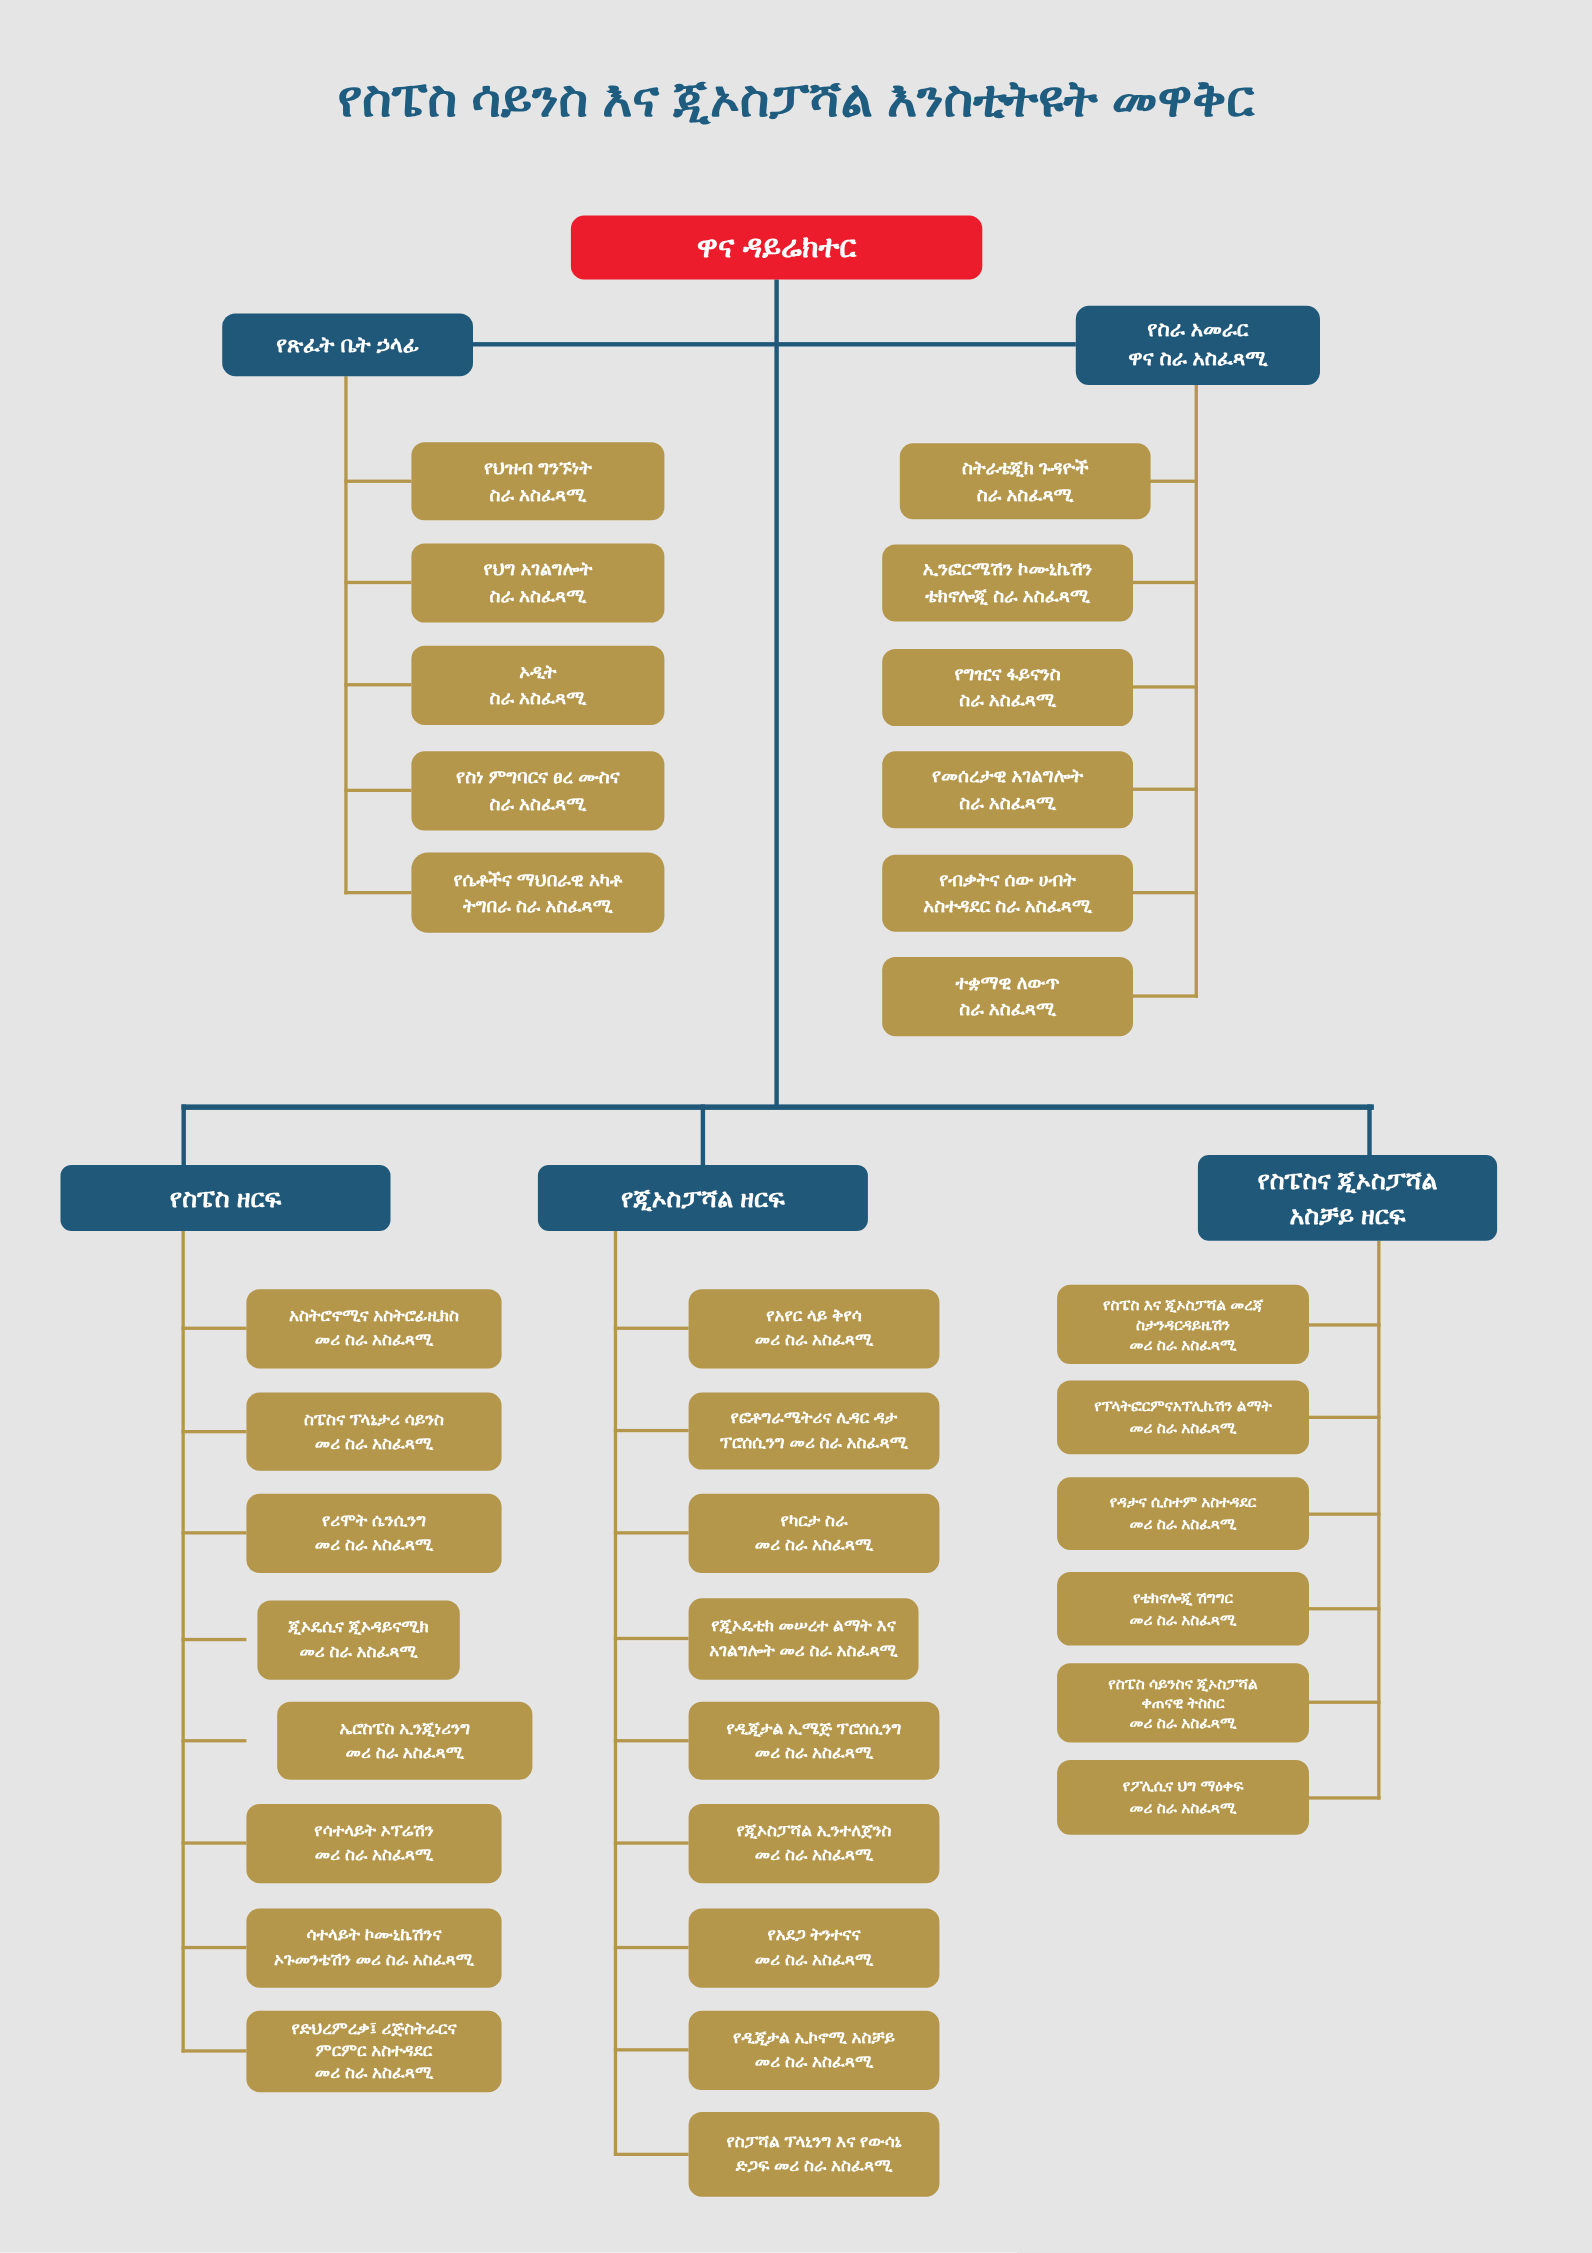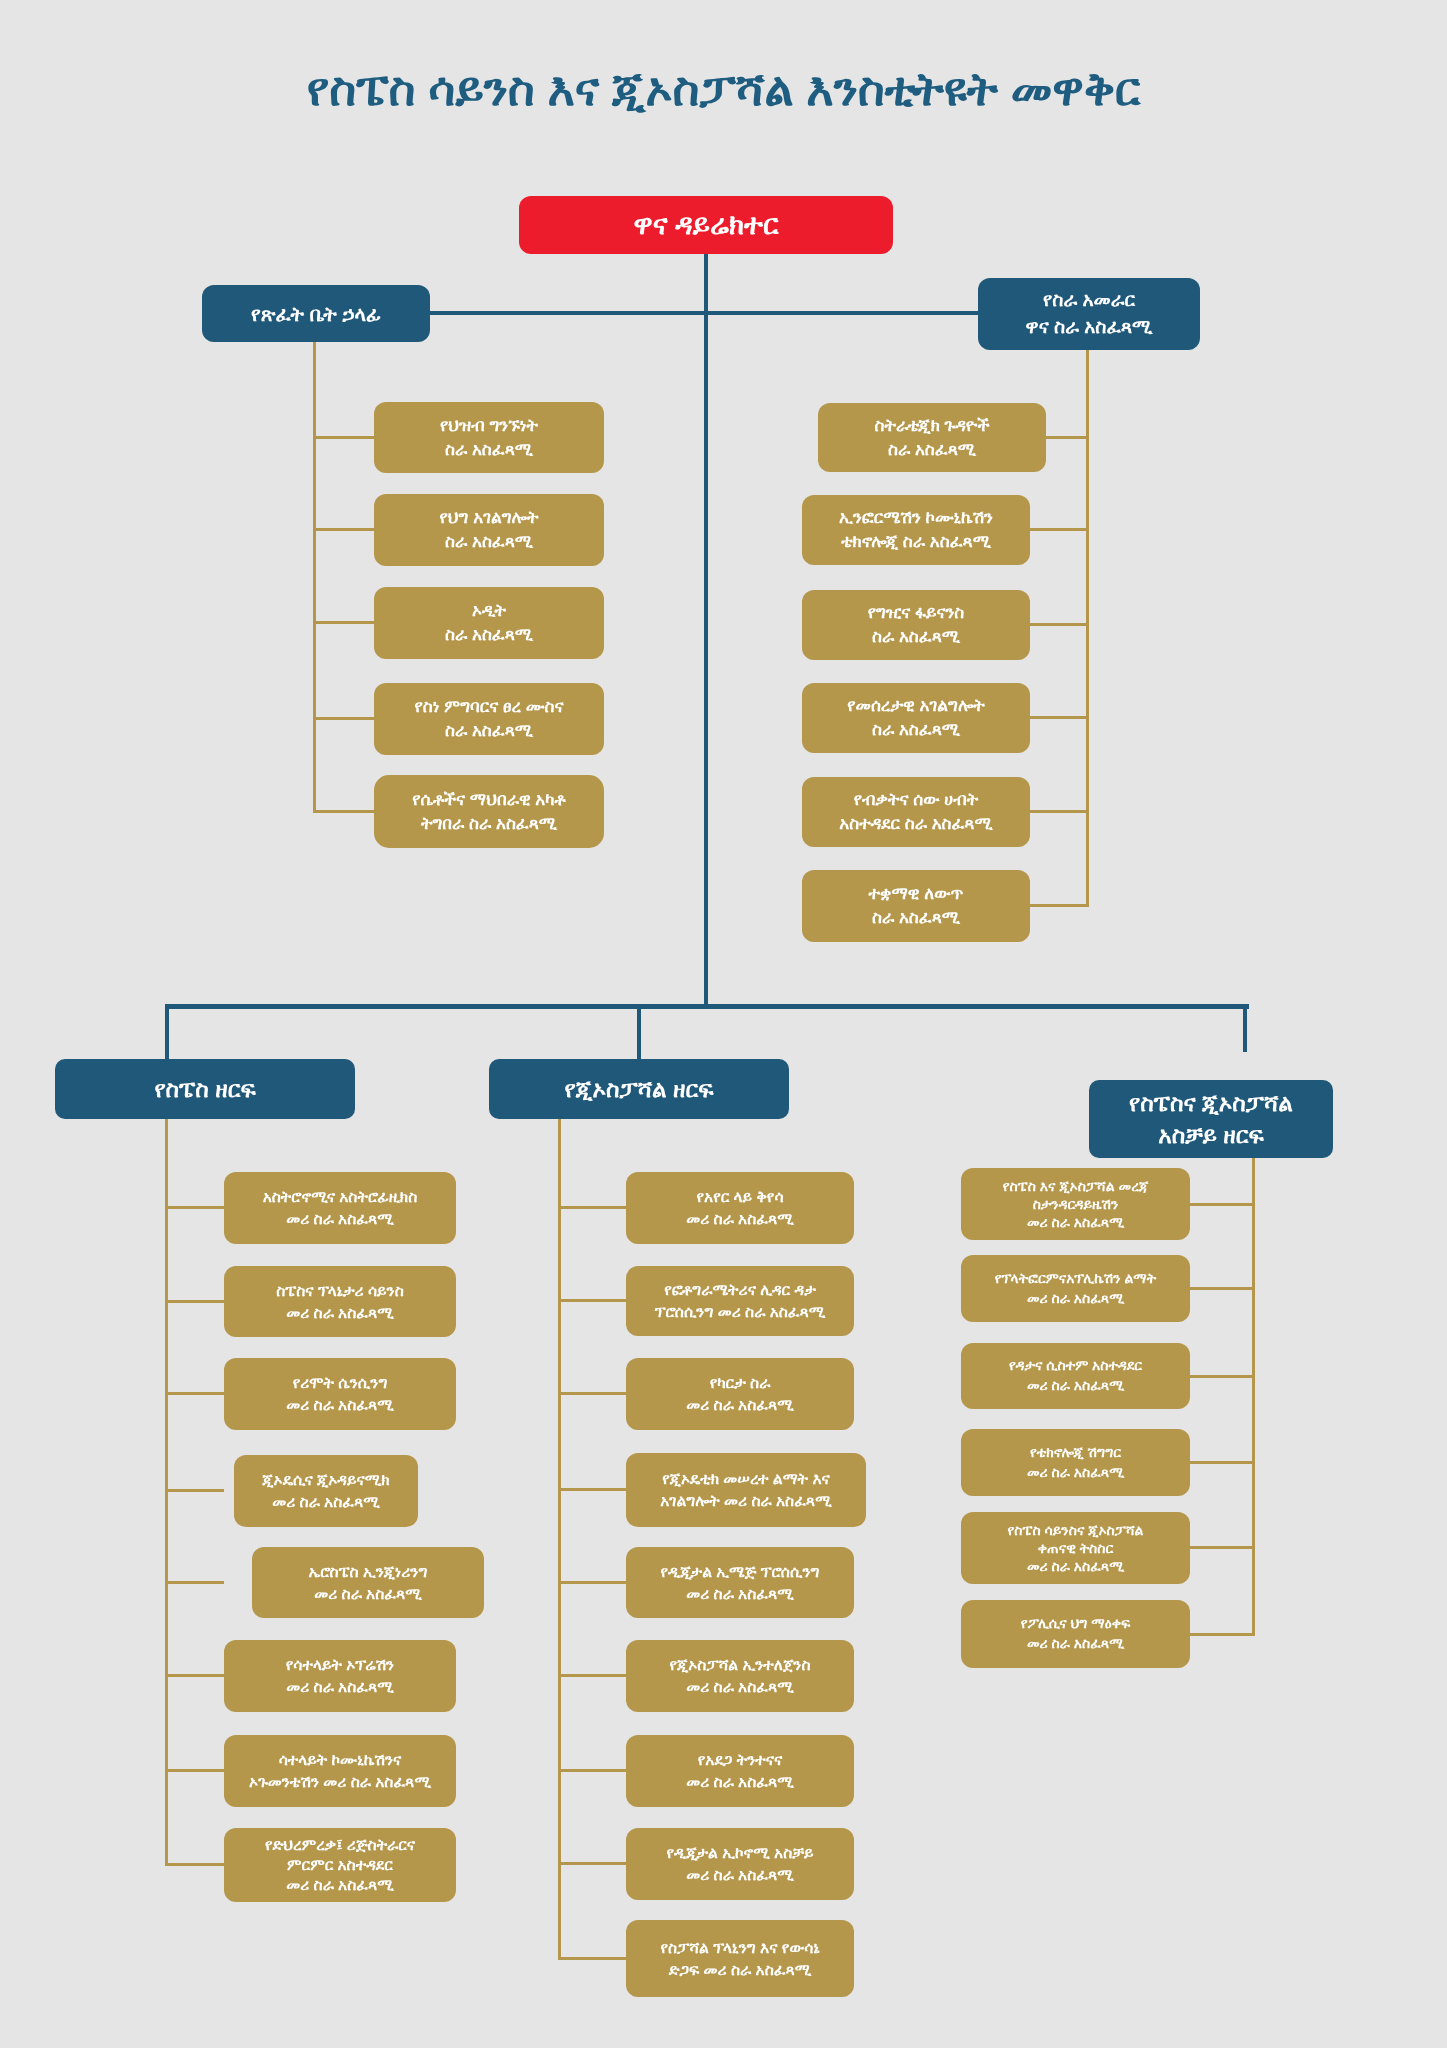--- a/index.html
+++ b/index.html
@@ -108,21 +108,21 @@
 ስራ አስፈጻሚ</div>
   <div class="box gold u" style="left:802px;top:683px;width:228px;height:70px;">የመሰረታዊ አገልግሎት
 ስራ አስፈጻሚ</div>
   <div class="box gold u" style="left:802px;top:777px;width:228px;height:70px;">የብቃትና ሰው ሀብት
 አስተዳደር ስራ አስፈጻሚ</div>
   <div class="box gold u" style="left:802px;top:870px;width:228px;height:72px;">ተቋማዊ ለውጥ
 ስራ አስፈጻሚ</div>
 
   <div class="box navy hdr" style="left:55px;top:1059px;width:300px;height:60px;">የስፔስ ዘርፍ</div>
   <div class="box navy hdr" style="left:489px;top:1059px;width:300px;height:60px;">የጂኦስፓሻል ዘርፍ</div>
-  <div class="box navy hdr" style="left:1089px;top:1080px;width:244px;height:78px;">የስፔስና ጂኦስፓሻል
+  <div class="box navy hdr" style="left:1089px;top:1050px;width:272px;height:78px;">የስፔስና ጂኦስፓሻል
 አስቻይ ዘርፍ</div>
 
   <div class="box gold m" style="left:224px;top:1172px;width:232px;height:72px;">አስትሮኖሚና አስትሮፊዚክስ
 መሪ ስራ አስፈጻሚ</div>
   <div class="box gold m" style="left:224px;top:1266px;width:232px;height:71px;">ስፔስና ፕላኔታሪ ሳይንስ
 መሪ ስራ አስፈጻሚ</div>
   <div class="box gold m" style="left:224px;top:1358px;width:232px;height:72px;">የሪሞት ሴንሲንግ
 መሪ ስራ አስፈጻሚ</div>
   <div class="box gold m" style="left:234px;top:1455px;width:184px;height:72px;">ጂኦዴሲና ጂኦዳይናሚክ
 መሪ ስራ አስፈጻሚ</div>
@@ -135,21 +135,21 @@
   <div class="box gold m" style="left:224px;top:1828px;width:232px;height:74px;line-height:1.3;">የድህረምረቃ፤ ሪጅስትራርና
 ምርምር አስተዳደር
 መሪ ስራ አስፈጻሚ</div>
 
   <div class="box gold m" style="left:626px;top:1172px;width:228px;height:72px;">የአየር ላይ ቅየሳ
 መሪ ስራ አስፈጻሚ</div>
   <div class="box gold m" style="left:626px;top:1266px;width:228px;height:70px;">የፎቶግራሜትሪና ሊዳር ዳታ
 ፕሮሰሲንግ መሪ ስራ አስፈጻሚ</div>
   <div class="box gold m" style="left:626px;top:1358px;width:228px;height:72px;">የካርታ ስራ
 መሪ ስራ አስፈጻሚ</div>
-  <div class="box gold m" style="left:626px;top:1453px;width:240px;height:74px;">የጂኦዴቲክ መሠረተ ልማት እና
+  <div class="box gold m" style="left:626px;top:1453px;width:209px;height:74px;">የጂኦዴቲክ መሠረተ ልማት እና
 አገልግሎት መሪ ስራ አስፈጻሚ</div>
   <div class="box gold m" style="left:626px;top:1547px;width:228px;height:71px;">የዲጂታል ኢሜጅ ፕሮሰሲንግ
 መሪ ስራ አስፈጻሚ</div>
   <div class="box gold m" style="left:626px;top:1640px;width:228px;height:72px;">የጂኦስፓሻል ኢንተለጀንስ
 መሪ ስራ አስፈጻሚ</div>
   <div class="box gold m" style="left:626px;top:1735px;width:228px;height:72px;">የአደጋ ትንተናና
 መሪ ስራ አስፈጻሚ</div>
   <div class="box gold m" style="left:626px;top:1828px;width:228px;height:72px;">የዲጂታል ኢኮኖሚ አስቻይ
 መሪ ስራ አስፈጻሚ</div>
   <div class="box gold m" style="left:626px;top:1920px;width:228px;height:77px;">የስፓሻል ፕላኒንግ እና የውሳኔ

